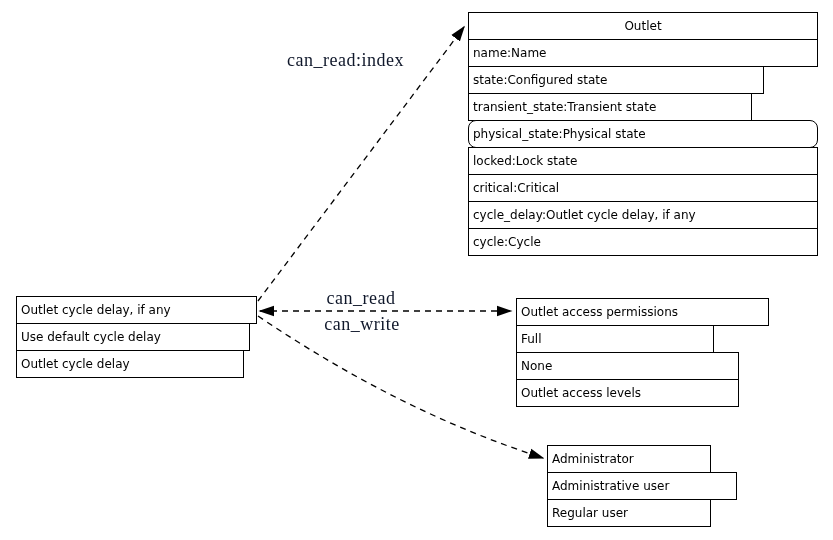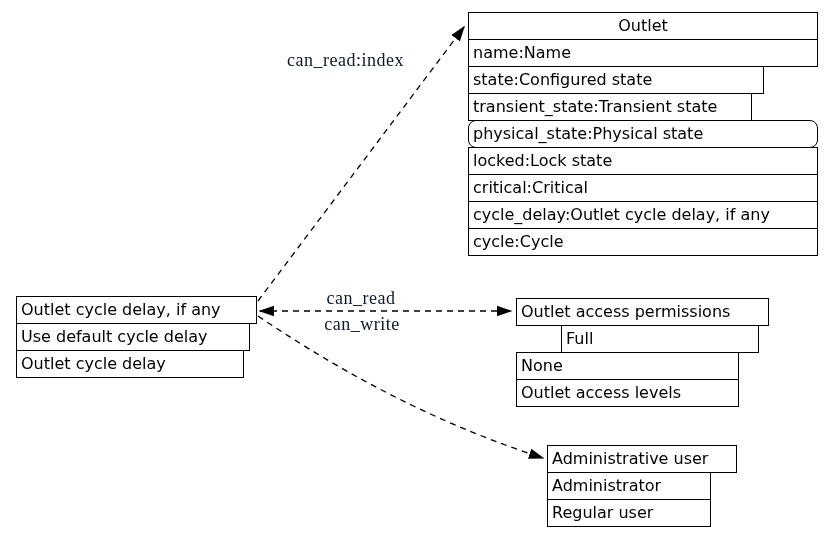--- a/index.html
+++ b/index.html
@@ -8,21 +8,21 @@
   .canvas { position: relative; width: 833px; height: 540px; background: #fff; overflow: hidden; }
   .edge-layer { position: absolute; left: 0; top: 0; width: 833px; height: 540px; }
   .edge-path { stroke: #000; stroke-width: 1.3; fill: none; stroke-dasharray: 6,5; }
   .node { position: absolute; }
   .row {
     position: relative;
     height: 28px;
     border: 1px solid #000;
     background: #fff;
     line-height: 26px;
-    font-size: 16px;
+    font-size: 12px;
     padding: 0 4px 0 4px;
     white-space: nowrap;
     overflow: hidden;
   }
   .row + .row { margin-top: -1px; }
   .row.center { text-align: center; }
   .edge-label {
     position: absolute;
     font-family: "Liberation Serif", "DejaVu Serif", serif;
     font-size: 18px;
@@ -61,28 +61,28 @@
   </div>
 
   <div class="node" style="left:16px; top:296px;">
     <div class="row" style="width:241px;">Outlet cycle delay, if any</div>
     <div class="row" style="width:234px;">Use default cycle delay</div>
     <div class="row" style="width:228px;">Outlet cycle delay</div>
   </div>
 
   <div class="node" style="left:516px; top:298px;">
     <div class="row" style="width:253px;">Outlet access permissions</div>
-    <div class="row" style="width:198px;margin-left:45px;">Full</div>
+    <div class="row" style="width:198px;">Full</div>
     <div class="row" style="width:223px;">None</div>
     <div class="row" style="width:223px;">Outlet access levels</div>
   </div>
 
   <div class="node" style="left:547px; top:445px;">
+    <div class="row" style="width:164px;">Administrator</div>
     <div class="row" style="width:190px;">Administrative user</div>
-    <div class="row" style="width:164px;">Administrator</div>
     <div class="row" style="width:164px;">Regular user</div>
   </div>
 
   <div class="edge-label" style="left:287px; top:50px;">can_read:index</div>
   <div class="edge-label centered" style="left:361px; top:288px;">can_read</div>
   <div class="edge-label centered" style="left:362px; top:314px;">can_write</div>
 
 </div>
 
 </body></html>

